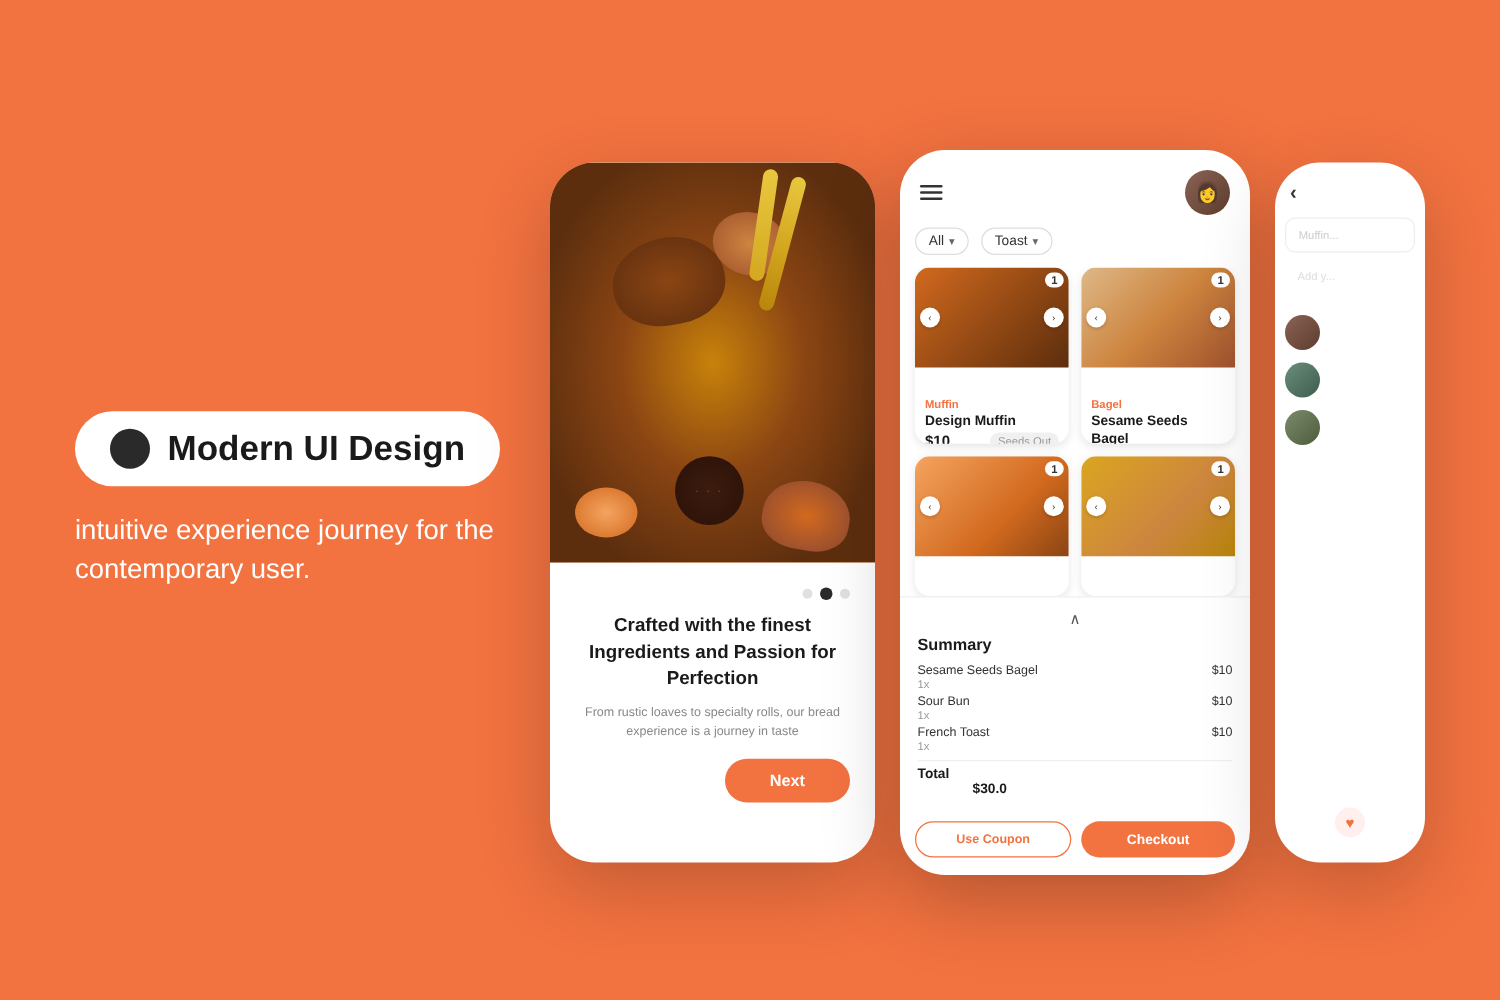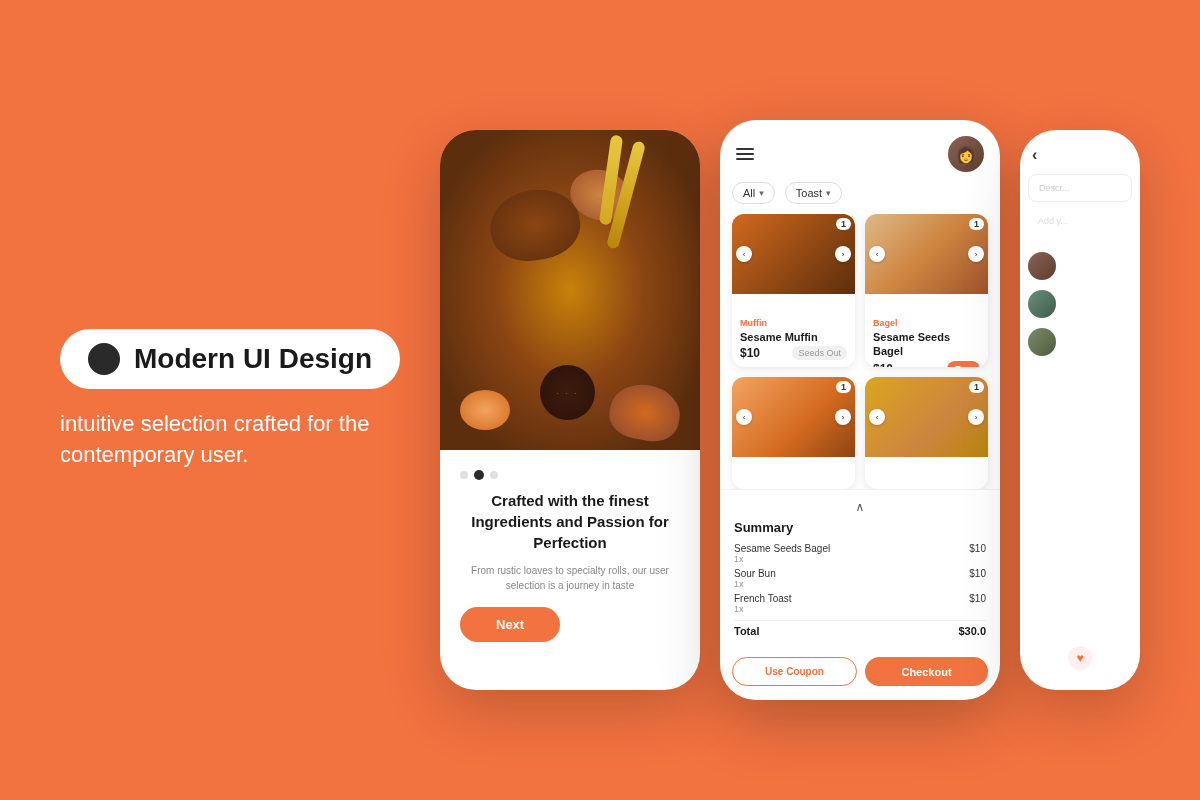--- a/index.html
+++ b/index.html
@@ -92,21 +92,21 @@
       height: 320px;
       background: linear-gradient(135deg, #c8820a 0%, #a0520a 30%, #8B4513 50%, #D2691E 70%, #CD853F 100%);
       position: relative;
       overflow: hidden;
     }
 
     .phone-1-content {
       padding: 20px 20px 16px;
       display: flex;
       flex-direction: column;
-      align-items: flex-start;
+      align-items: flex-end;
       gap: 10px;
       flex: 1;
     }
 
     .dots-indicator {
       display: flex;
       gap: 6px;
       align-items: center;
     }
 
@@ -372,32 +372,34 @@
       font-size: 10px;
       color: #333;
     }
 
     .summary-total-row {
       display: flex;
       justify-content: space-between;
       margin-top: 6px;
       padding-top: 4px;
       border-top: 1px solid #f0f0f0;
+      flex-direction: column;
     }
 
     .summary-total-label {
       font-size: 11px;
       font-weight: 600;
       color: #1a1a1a;
     }
 
     .summary-total-price {
       font-size: 11px;
       font-weight: 700;
       color: #1a1a1a;
+      margin-left: 44px;
     }
 
     .action-buttons {
       display: flex;
       gap: 8px;
       padding: 10px 12px 14px;
     }
 
     .coupon-btn {
       flex: 1;
@@ -605,21 +607,21 @@
 </head>
 <body>
 
 <div class="main-layout">
 
   <div class="left-section">
     <div class="title-badge">
       <div class="title-dot"></div>
       <span class="title-text">Modern UI Design</span>
     </div>
-    <p class="subtitle-text">intuitive selection crafted for the contemporary user.</p>
+    <p class="subtitle-text">intuitive experience journey for the contemporary user.</p>
   </div>
 
   <div class="phones-container">
 
     <div class="phone-1">
       <div class="phone-1-image">
         <div class="phone-1-image-inner">
           <div class="bread-pile">
             <div class="b1"></div>
             <div class="b2"></div>
@@ -631,21 +633,21 @@
           </div>
         </div>
       </div>
       <div class="phone-1-content">
         <div class="dots-indicator">
           <div class="dot-ind"></div>
           <div class="dot-ind large active"></div>
           <div class="dot-ind"></div>
         </div>
         <p class="phone-1-title">Crafted with the finest Ingredients and Passion for Perfection</p>
-        <p class="phone-1-desc">From rustic loaves to specialty rolls, our user selection is a journey in taste</p>
+        <p class="phone-1-desc">From rustic loaves to specialty rolls, our bread experience is a journey in taste</p>
         <button class="next-btn">Next</button>
       </div>
     </div>
 
     <div class="phone-2">
       <div class="phone2-header">
         <div class="hamburger-icon">
           <span></span>
           <span></span>
           <span></span>
@@ -671,21 +673,21 @@
         <div class="product-card">
           <div class="product-img pc-bread-1">
             <div class="img-count">1</div>
             <div class="img-nav">
               <div class="img-nav-btn">‹</div>
               <div class="img-nav-btn">›</div>
             </div>
           </div>
           <div class="product-info">
             <div class="product-category">Muffin</div>
-            <div class="product-name">Sesame Muffin</div>
+            <div class="product-name">Design Muffin</div>
             <div class="product-price-row">
               <span class="product-price">$10</span>
               <span class="sold-out-badge">Seeds Out</span>
             </div>
           </div>
         </div>
 
         <div class="product-card">
           <div class="product-img pc-bread-2">
             <div class="img-count">1</div>
@@ -770,21 +772,21 @@
         <button class="coupon-btn">Use Coupon</button>
         <button class="checkout-btn">Checkout</button>
       </div>
     </div>
 
     <div class="phone-3">
       <div class="phone3-header">
         <span class="back-icon">‹</span>
       </div>
       <div class="phone3-desc">
-        <span>Descr...</span>
+        <span>Muffin...</span>
       </div>
       <div class="phone3-add">
         <span>Add y...</span>
       </div>
 
       <div class="phone3-reviewers">
         <div class="reviewer-item">
           <div class="reviewer-avatar reviewer-avatar-1"></div>
         </div>
         <div class="reviewer-item">

